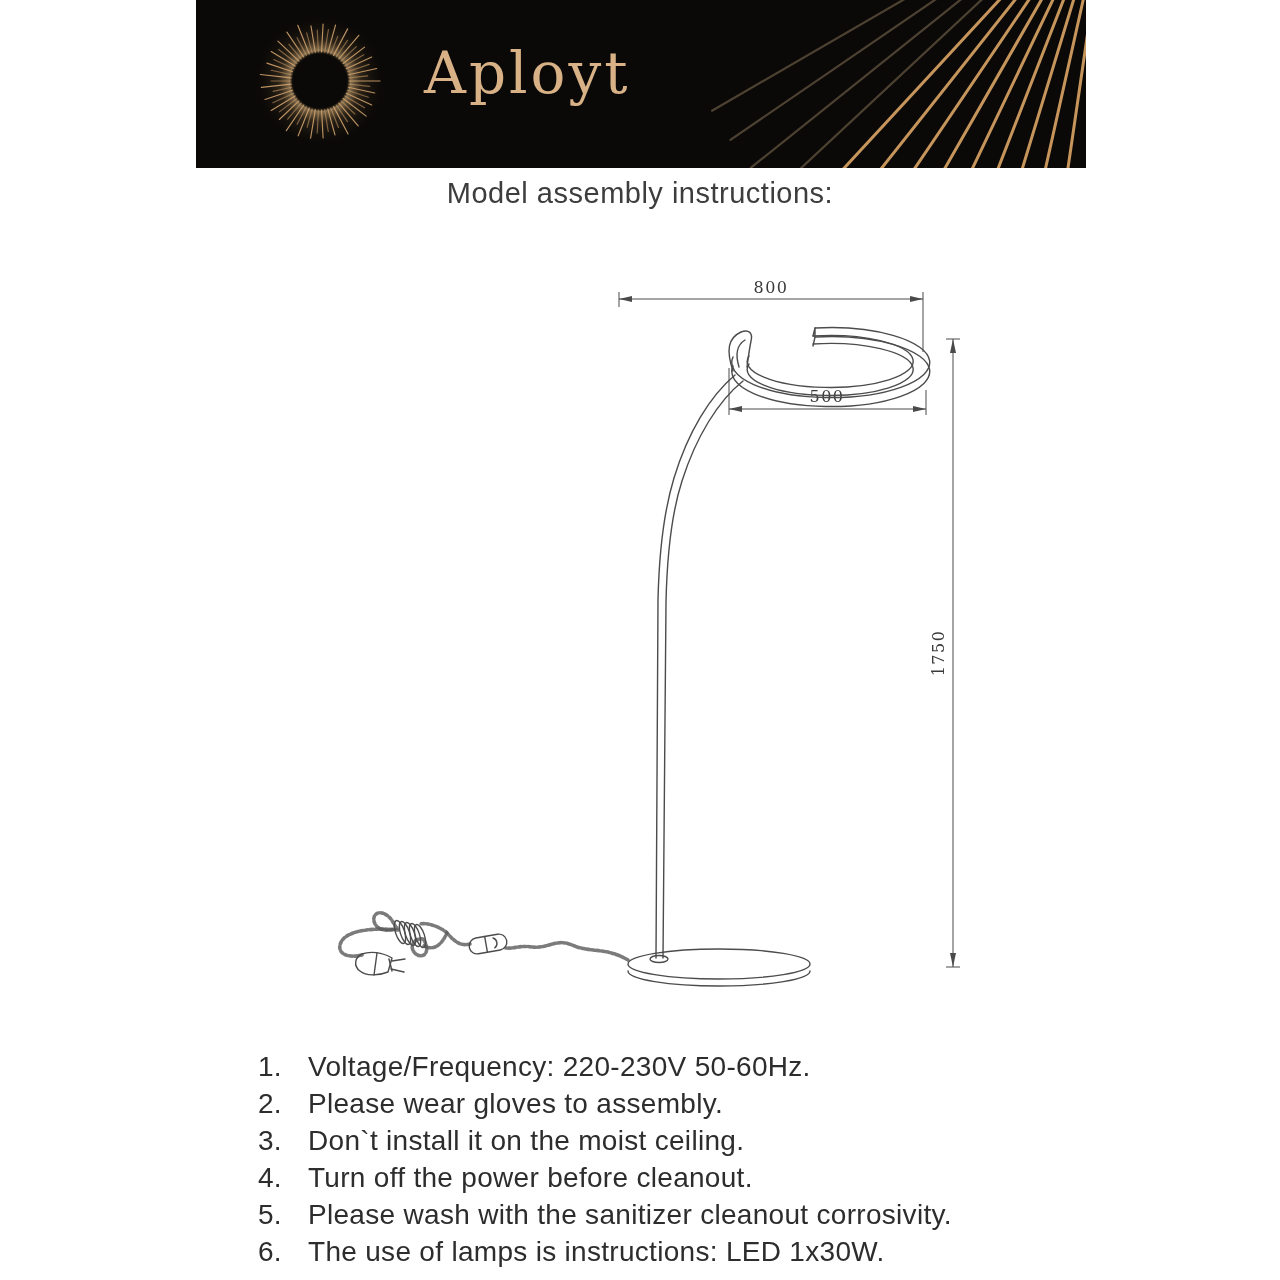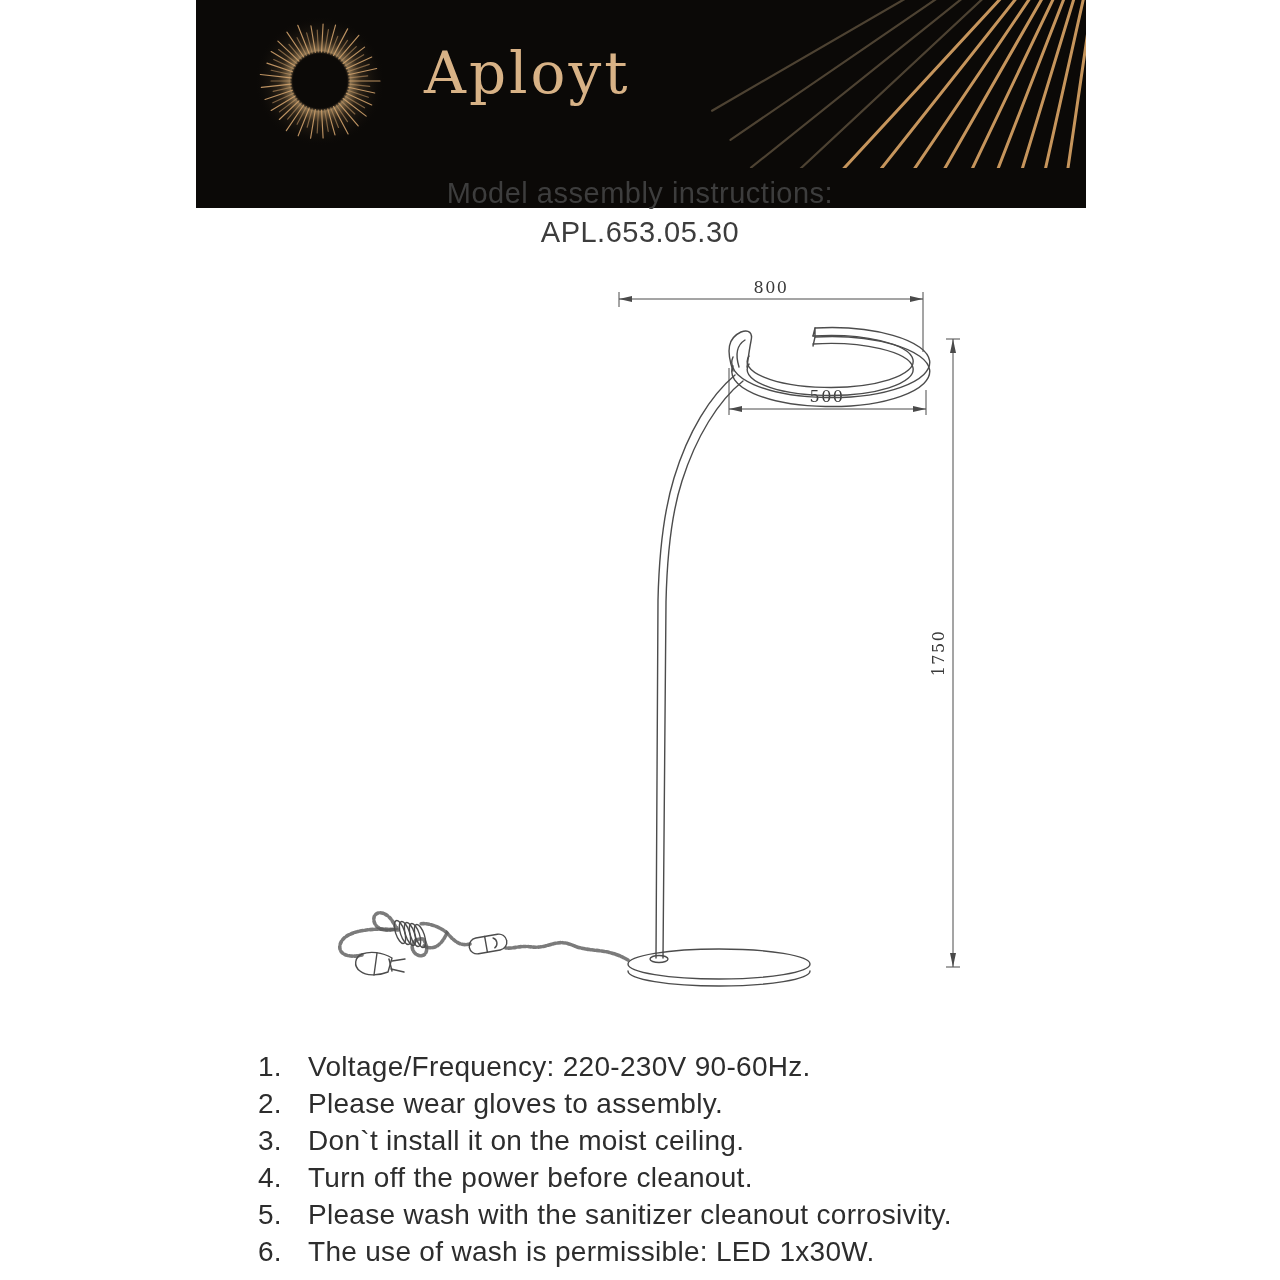--- a/index.html
+++ b/index.html
@@ -3,21 +3,21 @@
 <meta charset="utf-8">
 <style>
   html,body{margin:0;padding:0;}
   body{
     width:1280px;height:1280px;background:#ffffff;overflow:hidden;
     font-family:"Liberation Sans",sans-serif;position:relative;
   }
   .page{position:absolute;inset:0;}
   
   .banner{
-    position:absolute;left:196px;top:0;width:890px;height:208px;
+    position:absolute;left:196px;top:0;width:890px;height:168px;
     background:#0b0907;overflow:hidden;
   }
   .banner svg{position:absolute;left:0;top:0;}
   .brand{
     position:absolute;left:228px;top:44px;
     font-family:"DejaVu Serif",serif;font-weight:300;
     font-size:58px;line-height:1;color:#d8b286;letter-spacing:3px;
   }
   
   .title{
@@ -133,21 +133,20 @@
           <line x1="914" y1="-120" x2="555.0020126243683" y2="167.61162191442435" stroke="#8f7c5d" stroke-width="2.2" stroke-opacity="0.5" stroke-linecap="round"></line>
           <line x1="914" y1="-120" x2="534.4477907919843" y2="139.8848215754715" stroke="#8f7c5d" stroke-width="2.2" stroke-opacity="0.5" stroke-linecap="round"></line>
           <line x1="914" y1="-120" x2="516.0303465379361" y2="110.69493909335048" stroke="#8f7c5d" stroke-width="2.2" stroke-opacity="0.5" stroke-linecap="round"></line>
         </g>
     </svg>
     <div class="brand">Aployt</div>
   </div>
 
   <div class="title">
     <div>Model assembly instructions:</div>
-    <div>APL.653.05.30</div>
   </div>
 
   <svg class="drawing" viewBox="0 0 1280 1280">
 
     <g>
       <path class="dim-stroke" d="M619,299 H923"></path>
       <path class="dim-stroke" d="M619,292 V307"></path>
       <path class="dim-stroke" d="M923,292 V352"></path>
       <path class="dim-arrow" d="M619,299 L632,296 L632,302 Z"></path>
       <path class="dim-arrow" d="M923,299 L910,296 L910,302 Z"></path>
@@ -221,37 +220,37 @@
       <path class="lamp-stroke" d="M377,953 L374,975"></path>
       <path class="lamp-stroke" d="M389,959 L392,971"></path>
       <path class="lamp-stroke" stroke-width="2.4" d="M392,961 L405,959"></path>
       <path class="lamp-stroke" stroke-width="2.4" d="M391,969 L404,972"></path>
     </g>
   </svg>
 
   <div class="list">
     <div class="row">
       <span class="num">1.</span>
-      <span class="txt">Voltage/Frequency: 220-230V 90-60Hz.</span>
+      <span class="txt">Voltage/Frequency: 220-230V 50-60Hz.</span>
     </div>
     <div class="row">
       <span class="num">2.</span>
       <span class="txt">Please wear gloves to assembly.</span>
     </div>
     <div class="row">
       <span class="num">3.</span>
       <span class="txt">Don`t install it on the moist ceiling.</span>
     </div>
     <div class="row">
       <span class="num">4.</span>
       <span class="txt">Turn off the power before cleanout.</span>
     </div>
     <div class="row">
       <span class="num">5.</span>
       <span class="txt">Please wash with the sanitizer cleanout corrosivity.</span>
     </div>
     <div class="row">
       <span class="num">6.</span>
-      <span class="txt">The use of wash is permissible: LED 1x30W.</span>
+      <span class="txt">The use of lamps is instructions: LED 1x30W.</span>
     </div>
   </div>
 
 </div>
 
 </body></html>

